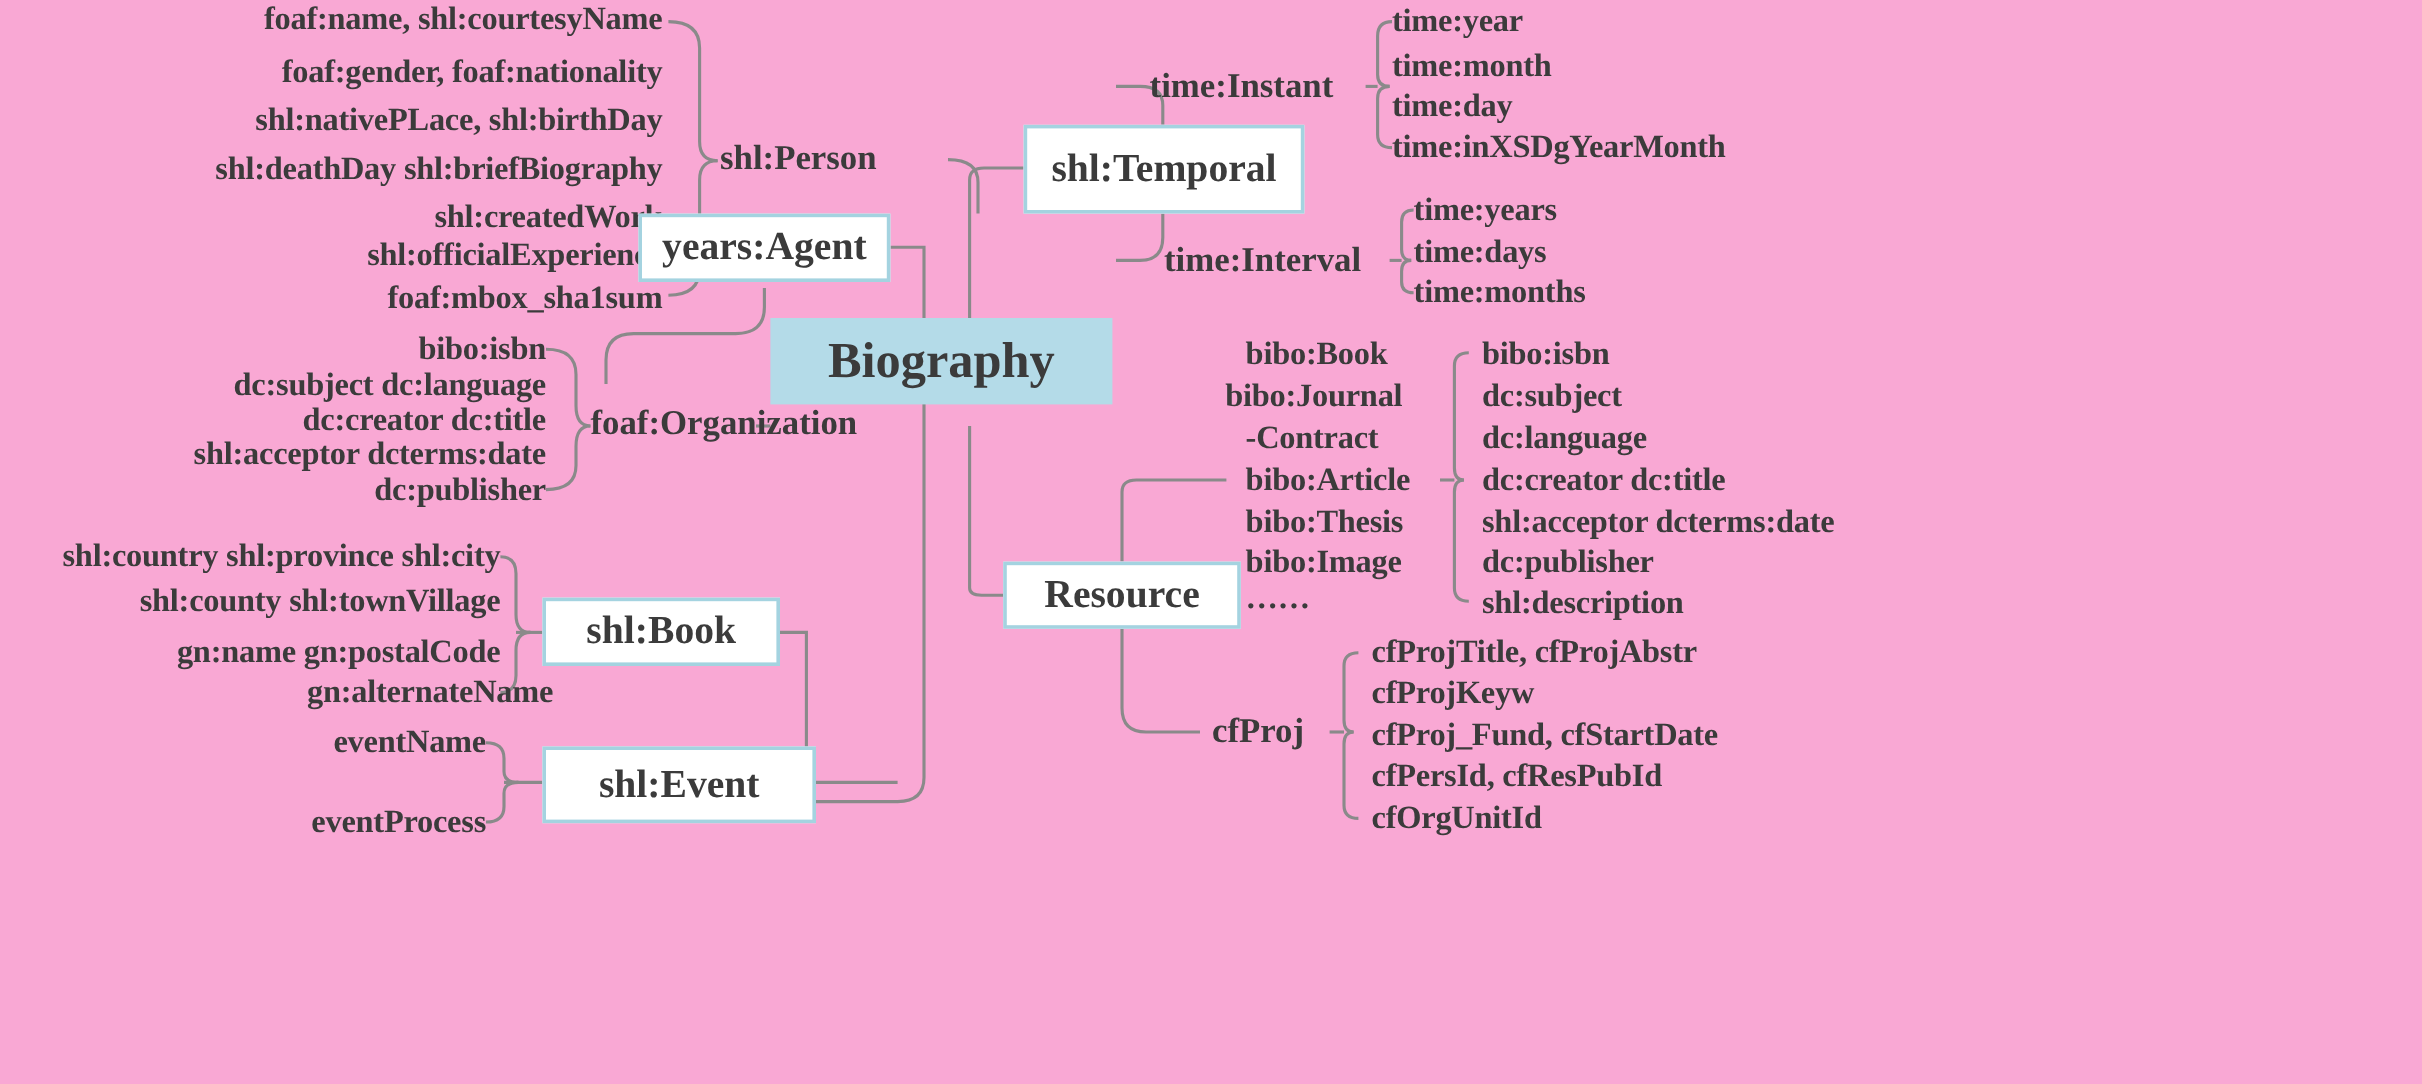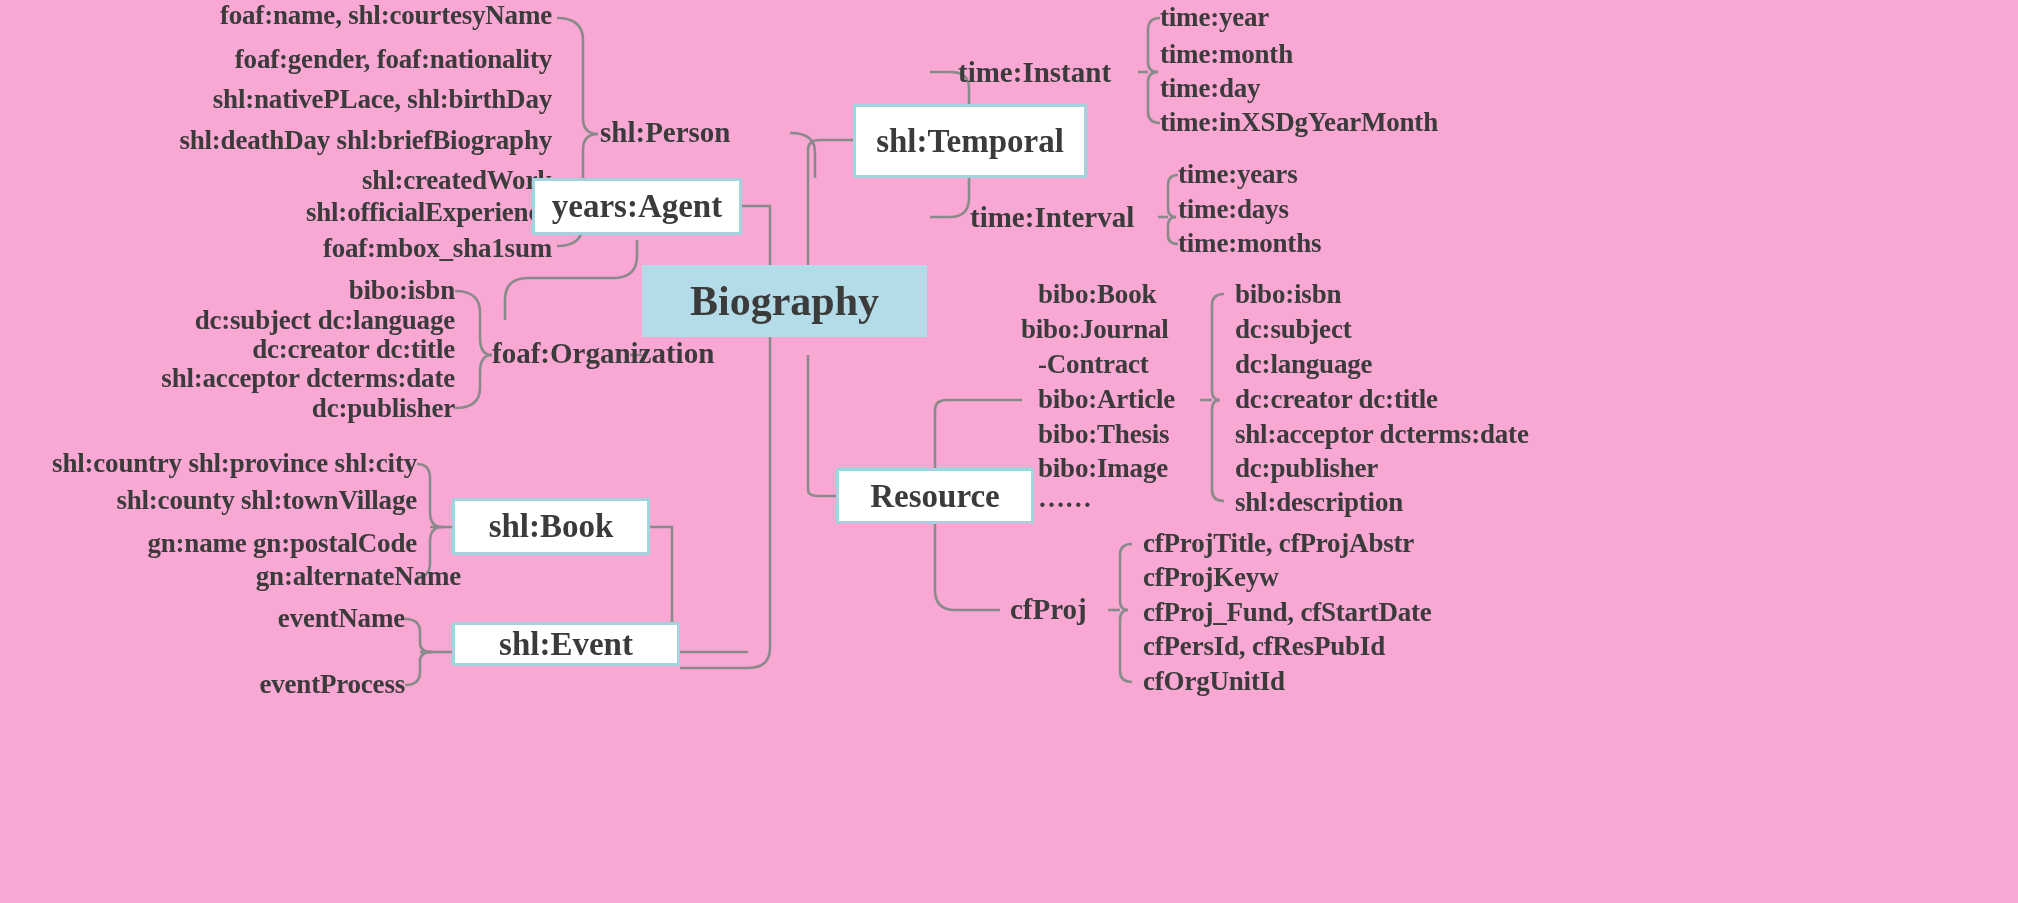--- a/index.html
+++ b/index.html
@@ -171,21 +171,21 @@
   </div>
 
   <div class="boxnode" style="left:853px; top:104px; width:234px; height:74px; font-size:33px;">
     <span>shl:Temporal</span>
   </div>
 
   <div class="boxnode" style="left:452px; top:498px; width:198px; height:57px; font-size:33px;">
     <span>shl:Book</span>
   </div>
 
-  <div class="boxnode" style="left:452px; top:622px; width:228px; height:44px; font-size:33px;">
+  <div class="boxnode" style="left:452px; top:622px; width:228px; height:64px; font-size:33px;">
     <span>shl:Event</span>
   </div>
 
   <div class="boxnode" style="left:836px; top:468px; width:198px; height:56px; font-size:33px;">
     <span>Resource</span>
   </div>
 
   <div class="lbl midlbl" style="left:958px; top:58px;">time:Instant</div>
   <div class="lbl leaf leaf-l" style="left:1160px; top:4px;">time:year</div>
   <div class="lbl leaf leaf-l" style="left:1160px; top:41px;">time:month</div>

